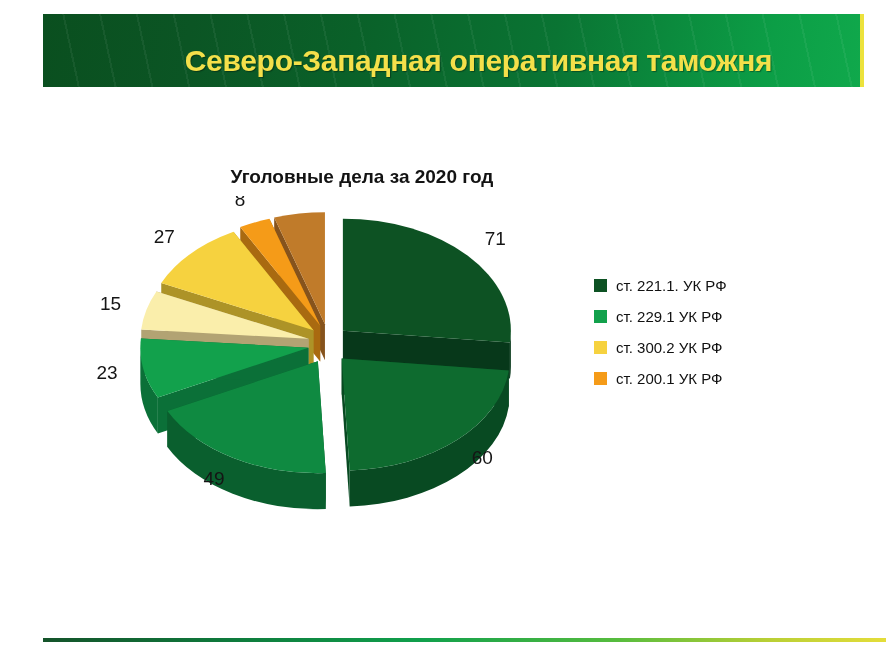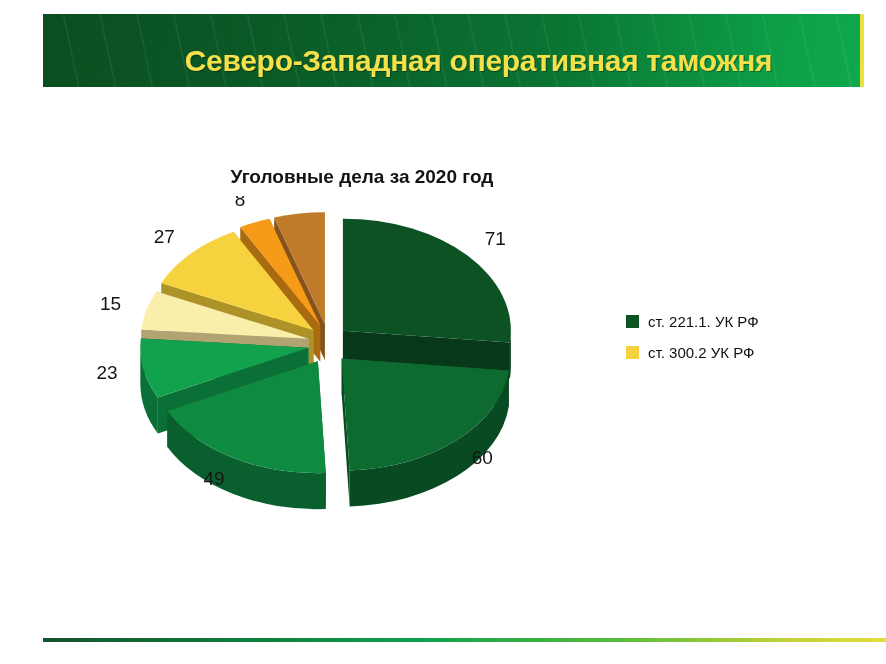--- a/index.html
+++ b/index.html
@@ -93,24 +93,23 @@
 
   .slice-label {
     font-family: "Liberation Sans", sans-serif;
     font-size: 19px;
     fill: #151515;
   }
 
   
   #legend {
     position: absolute;
-    left: 626px;
+    left: 594px;
     top: 270px;
     width: 230px;
-    margin-top: 36px;
   }
   .legend-row {
     display: flex;
     align-items: center;
     height: 31px;
   }
   .legend-swatch {
     width: 13px;
     height: 13px;
     flex: 0 0 13px;
@@ -209,18 +208,26 @@
       </g>
   </svg>
 </div>
 
 <div id="legend">
     <div class="legend-row">
       <span class="legend-swatch" style="background: rgb(13, 82, 35);"></span>
       <span class="legend-label">ст. 221.1. УК РФ</span>
     </div>
     <div class="legend-row">
+      <span class="legend-swatch" style="background: rgb(18, 161, 76);"></span>
+      <span class="legend-label">ст. 229.1 УК РФ</span>
+    </div>
+    <div class="legend-row">
       <span class="legend-swatch" style="background: rgb(246, 210, 63);"></span>
       <span class="legend-label">ст. 300.2 УК РФ</span>
     </div>
+    <div class="legend-row">
+      <span class="legend-swatch" style="background: rgb(245, 155, 24);"></span>
+      <span class="legend-label">ст. 200.1 УК РФ</span>
+    </div>
   </div>
 
 <div id="footer-rule"></div>
 
 </body></html>

